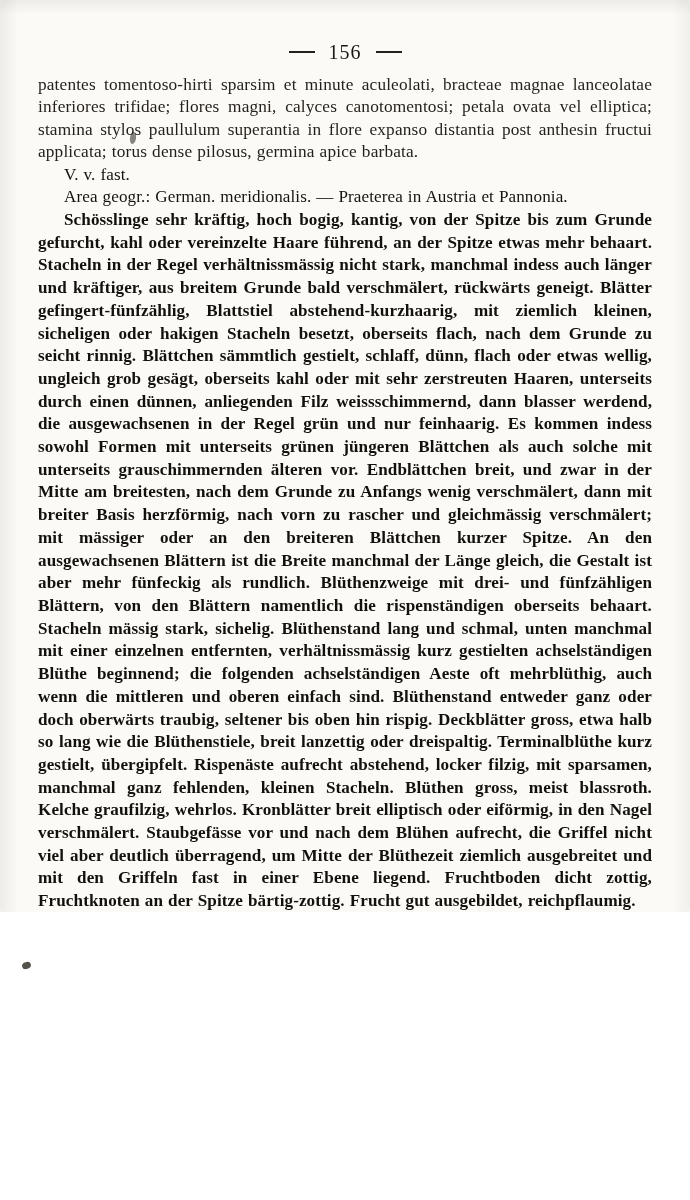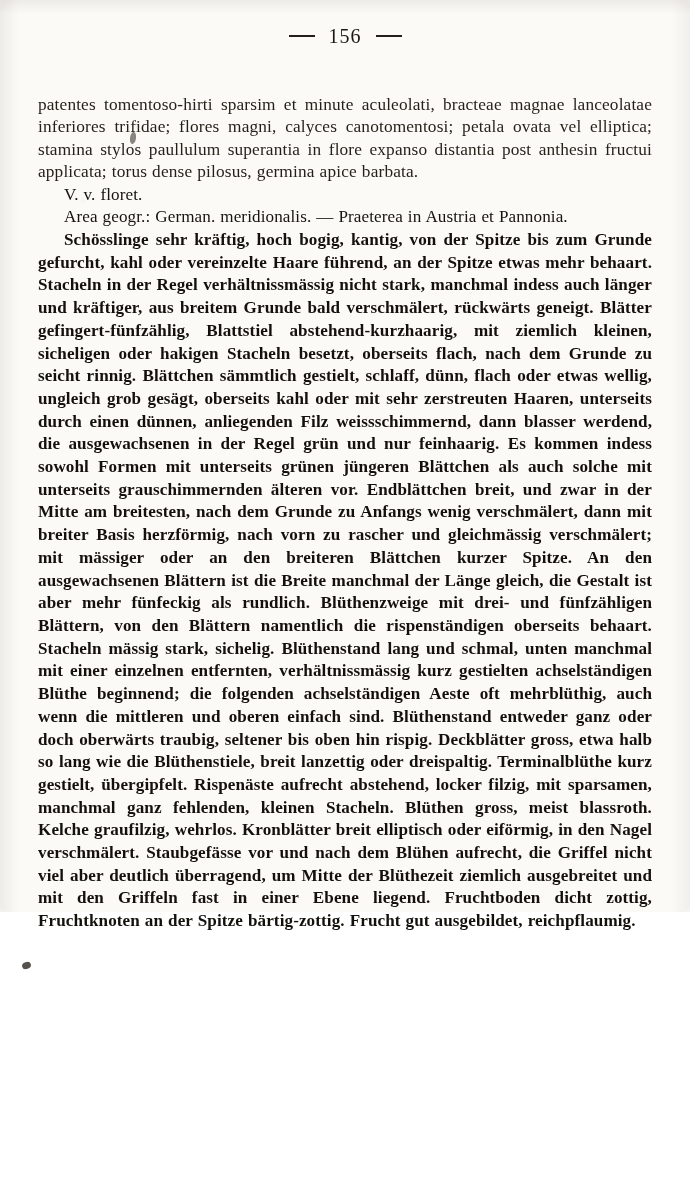--- a/index.html
+++ b/index.html
@@ -17,21 +17,21 @@
   .page {
     position: relative;
     width: 690px;
     height: 912px;
     background: #fbfaf7;
     background-image:
       radial-gradient(circle at 12% 22%, rgba(0,0,0,0.018) 0 2px, rgba(0,0,0,0) 3px),
       radial-gradient(circle at 78% 61%, rgba(0,0,0,0.015) 0 2px, rgba(0,0,0,0) 3px),
       radial-gradient(circle at 45% 88%, rgba(0,0,0,0.013) 0 2px, rgba(0,0,0,0) 3px);
     box-sizing: border-box;
-    padding: 0 36px;
+    padding: 16px 36px;
     border-radius: 7px;
   }
   .page-header {
     height: 58px;
     display: flex;
     align-items: center;
     justify-content: center;
     gap: 14px;
     padding-top: 14px;
     box-sizing: border-box;
@@ -65,21 +65,20 @@
   .para.indent {
     text-indent: 26px;
   }
   .para.fade1 { color: #241f18; }
   .para.fade2 { color: #14110d; font-weight: bold; }
   
   .block-top {
     font-size: 17.3px;
     line-height: 22.4px;
     color: #201c16;
-    margin-top: 36px;
   }
   .block-top .para { letter-spacing: 0.15px; }
   .smudge {
     position: absolute;
     background: #2a251e;
     border-radius: 50%;
     opacity: 0.8;
   }
   .smudge.s1 { left: 22px; top: 962px; width: 9px; height: 7px; transform: rotate(-18deg); }
   .smudge.s2 { left: 130px; top: 132px; width: 6px; height: 12px; opacity: 0.55; transform: rotate(8deg); }
@@ -114,21 +113,21 @@
   <div class="page-header">
     <span class="rule"></span>
     <span class="folio">156</span>
     <span class="rule"></span>
   </div>
 
   <div class="body-text">
     <div class="block-top">
       <p class="para fade1">patentes tomentoso-hirti sparsim et minute aculeolati, bracteae magnae lanceolatae inferiores trifidae; flores magni, calyces canotomentosi; petala ovata vel elliptica; stamina stylos paullulum superantia in flore expanso distantia post anthesin fructui applicata; torus dense pilosus, germina apice barbata.</p>
     </div>
-    <p class="para indent">V. v. floret.</p>
+    <p class="para indent">V. v. fast.</p>
     <p class="para indent">Area geogr.: German. meridionalis. — Praeterea in Austria et Pannonia.</p>
     <p class="para indent fade2">Schösslinge sehr kräftig, hoch bogig, kantig, von der Spitze bis zum Grunde gefurcht, kahl oder vereinzelte Haare führend, an der Spitze etwas mehr behaart. Stacheln in der Regel verhältnissmässig nicht stark, manchmal indess auch länger und kräftiger, aus breitem Grunde bald verschmälert, rückwärts geneigt. Blätter gefingert-fünfzählig, Blattstiel abstehend-kurzhaarig, mit ziemlich kleinen, sicheligen oder hakigen Stacheln besetzt, oberseits flach, nach dem Grunde zu seicht rinnig. Blättchen sämmtlich gestielt, schlaff, dünn, flach oder etwas wellig, ungleich grob gesägt, oberseits kahl oder mit sehr zerstreuten Haaren, unterseits durch einen dünnen, anliegenden Filz weissschimmernd, dann blasser werdend, die ausgewachsenen in der Regel grün und nur feinhaarig. Es kommen indess sowohl Formen mit unterseits grünen jüngeren Blättchen als auch solche mit unterseits grauschimmernden älteren vor. Endblättchen breit, und zwar in der Mitte am breitesten, nach dem Grunde zu Anfangs wenig verschmälert, dann mit breiter Basis herzförmig, nach vorn zu rascher und gleichmässig verschmälert; mit mässiger oder an den breiteren Blättchen kurzer Spitze. An den ausgewachsenen Blättern ist die Breite manchmal der Länge gleich, die Gestalt ist aber mehr fünfeckig als rundlich. Blüthenzweige mit drei- und fünfzähligen Blättern, von den Blättern namentlich die rispenständigen oberseits behaart. Stacheln mässig stark, sichelig. Blüthenstand lang und schmal, unten manchmal mit einer einzelnen entfernten, verhältnissmässig kurz gestielten achselständigen Blüthe beginnend; die folgenden achselständigen Aeste oft mehrblüthig, auch wenn die mittleren und oberen einfach sind. Blüthenstand entweder ganz oder doch oberwärts traubig, seltener bis oben hin rispig. Deckblätter gross, etwa halb so lang wie die Blüthenstiele, breit lanzettig oder dreispaltig. Terminalblüthe kurz gestielt, übergipfelt. Rispenäste aufrecht abstehend, locker filzig, mit sparsamen, manchmal ganz fehlenden, kleinen Stacheln. Blüthen gross, meist blassroth. Kelche graufilzig, wehrlos. Kronblätter breit elliptisch oder eiförmig, in den Nagel verschmälert. Staubgefässe vor und nach dem Blühen aufrecht, die Griffel nicht viel aber deutlich überragend, um Mitte der Blüthezeit ziemlich ausgebreitet und mit den Griffeln fast in einer Ebene liegend. Fruchtboden dicht zottig, Fruchtknoten an der Spitze bärtig-zottig. Frucht gut ausgebildet, reichpflaumig.</p>
   </div>
 
   <span class="smudge s1"></span>
   <span class="smudge s2"></span>
 
 </div>
 
 </body></html>

